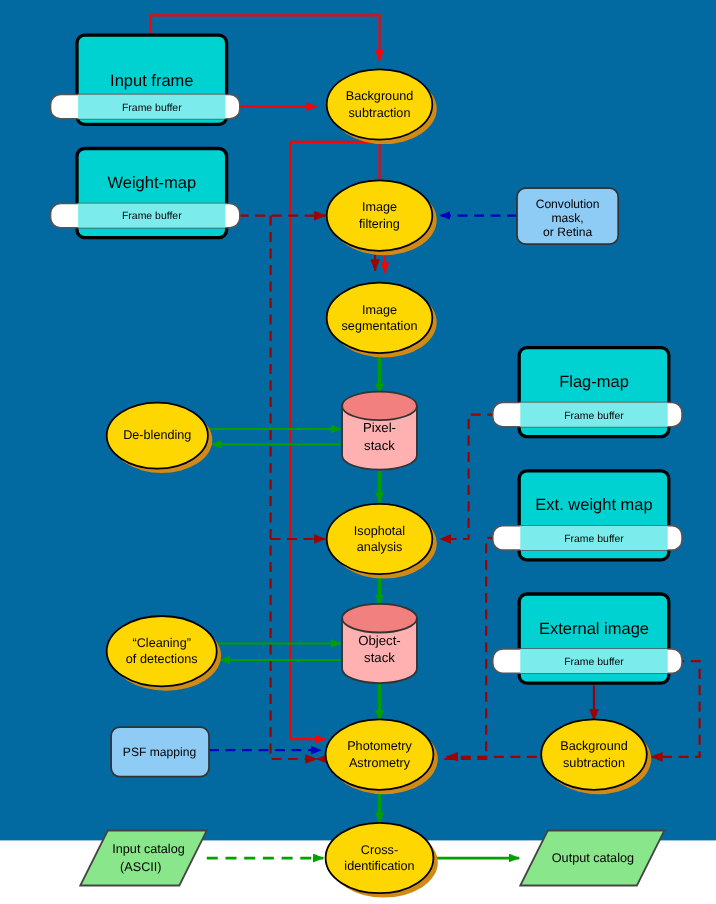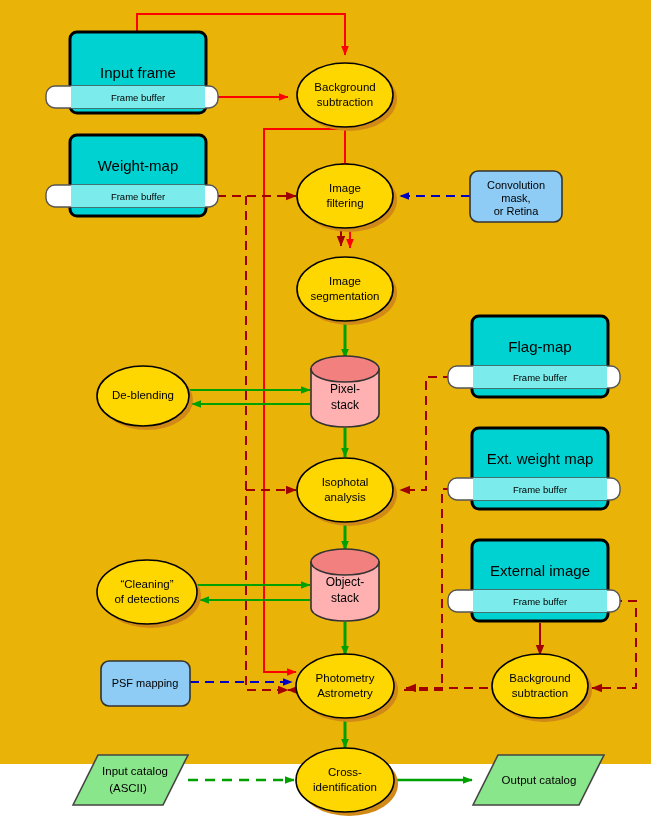--- a/index.html
+++ b/index.html
@@ -1,18 +1,18 @@
 <!DOCTYPE html>
 <html><head>
 <meta charset="utf-8">
 <style>
   html,body{margin:0;padding:0;background:#ffffff;}
   body{width:651px;height:822px;overflow:hidden;
        font-family:"Liberation Sans","DejaVu Sans",sans-serif;}
-  #stage{position:relative;width:651px;height:764px;background:#eab308;}
+  #stage{position:relative;width:651px;height:764px;background:#0369a1;}
   svg{display:block;}
   text{font-family:"Liberation Sans","DejaVu Sans",sans-serif;fill:#000;}
   .t-box{font-size:15px;}
   .t-fb{font-size:9.5px;}
   .t-node{font-size:11.5px;}
   .t-small{font-size:11px;}
   .t-cyl{font-size:12px;}
   .t-pgram{font-size:11.5px;}
 </style>
 </head>

